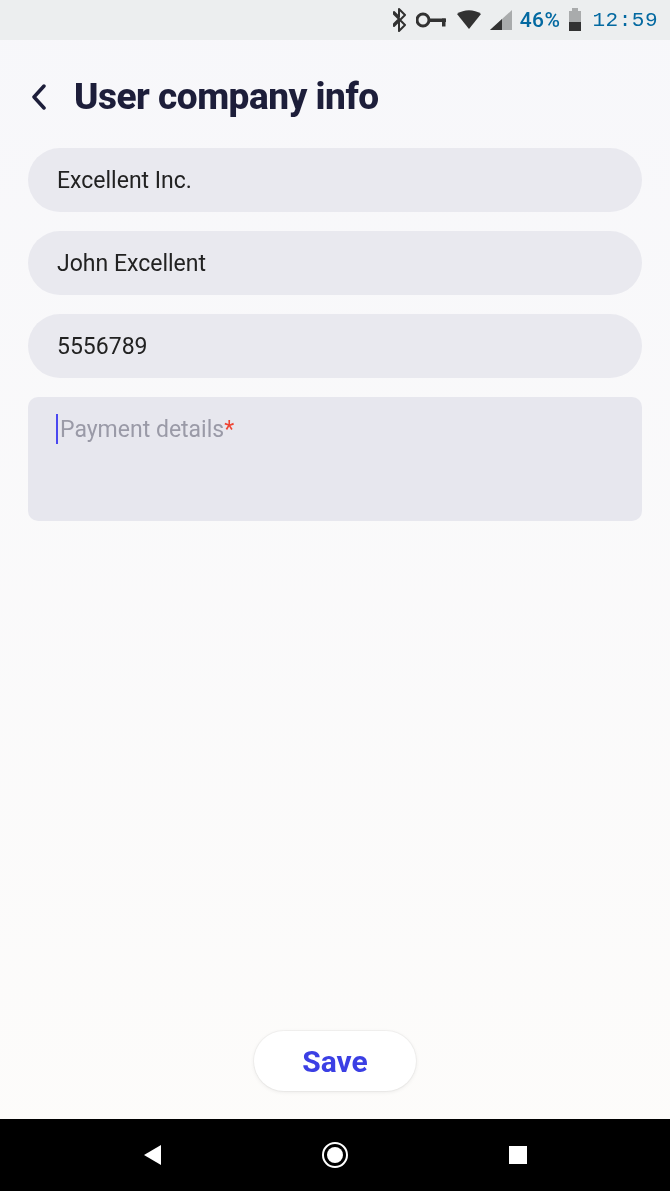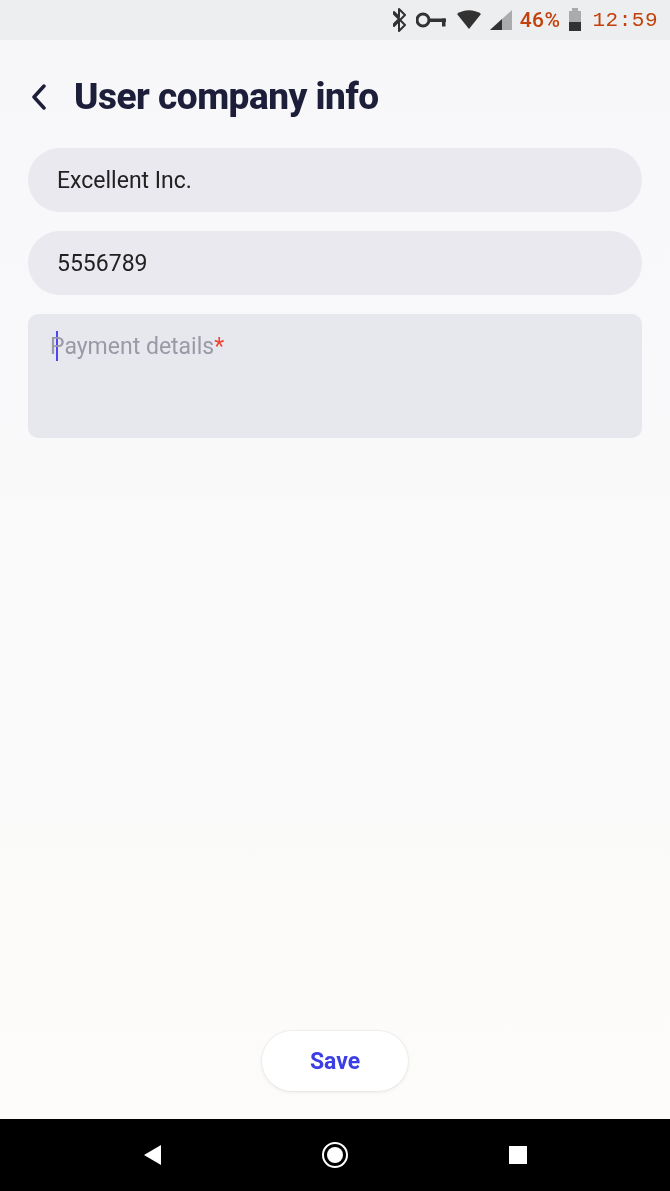--- a/index.html
+++ b/index.html
@@ -20,21 +20,21 @@
       flex-direction: column;
     }
     .status-bar {
       height: 40px;
       background: #eceeef;
       display: flex;
       align-items: center;
       justify-content: flex-end;
       padding: 0 12px;
       gap: 8px;
-      color: #c2410c;
+      color: #0369a1;
       font-size: 20px;
       font-weight: 500;
     }
     .status-bar .icon-slot {
       display: inline-flex;
       align-items: center;
       justify-content: center;
     }
     .status-text {
       font-size: 21px;
@@ -101,21 +101,21 @@
       padding: 18px 29px;
       font-size: 23px;
       color: #222;
       outline: none;
       resize: none;
       font-family: inherit;
     }
     .ph-overlay {
       position: absolute;
       top: 19px;
-      left: 22px;
+      left: 32px;
       font-size: 23px;
       color: #9a9aa7;
       pointer-events: none;
     }
     .ph-star {
       color: #e43;
     }
     .cursor-bar {
       position: absolute;
       left: 28px;
@@ -131,21 +131,21 @@
       padding-bottom: 28px;
     }
     .save-btn {
       height: 60px;
       padding: 0 48px;
       border-radius: 30px;
       border: none;
       background: #ffffff;
       box-shadow: 0 1px 4px rgba(0,0,0,0.08), 0 0 0 1px rgba(0,0,0,0.03);
       color: #3b3fe4;
-      font-size: 23px;
+      font-size: 30px;
       font-weight: 700;
       cursor: pointer;
     }
     .navbar {
       height: 72px;
       background: #000000;
       display: flex;
       align-items: center;
       justify-content: space-around;
       padding: 0 60px;
@@ -201,20 +201,21 @@
   <div class="back-btn">
     <svg width="16" height="26" viewBox="0 0 16 26">
       <path d="M13 2 L3 13 L13 24" fill="none" stroke="#1d1e3a" stroke-width="3.5" stroke-linecap="round" stroke-linejoin="round"></path>
     </svg>
   </div>
   <h1 class="page-title">User company info</h1>
 </div>
 
 <div class="form">
   <input class="field" type="text" value="Excellent Inc." style="">
+  <input class="field" type="text" value="John Excellent" style="">
   <input class="field" type="text" value="5556789" style="">
   <div class="textarea-wrap">
     <textarea class="textarea" style=""></textarea>
     <div class="cursor-bar"></div>
     <div class="ph-overlay">
       <span>Payment details</span><span class="ph-star">*</span>
     </div>
   </div>
 </div>
 

